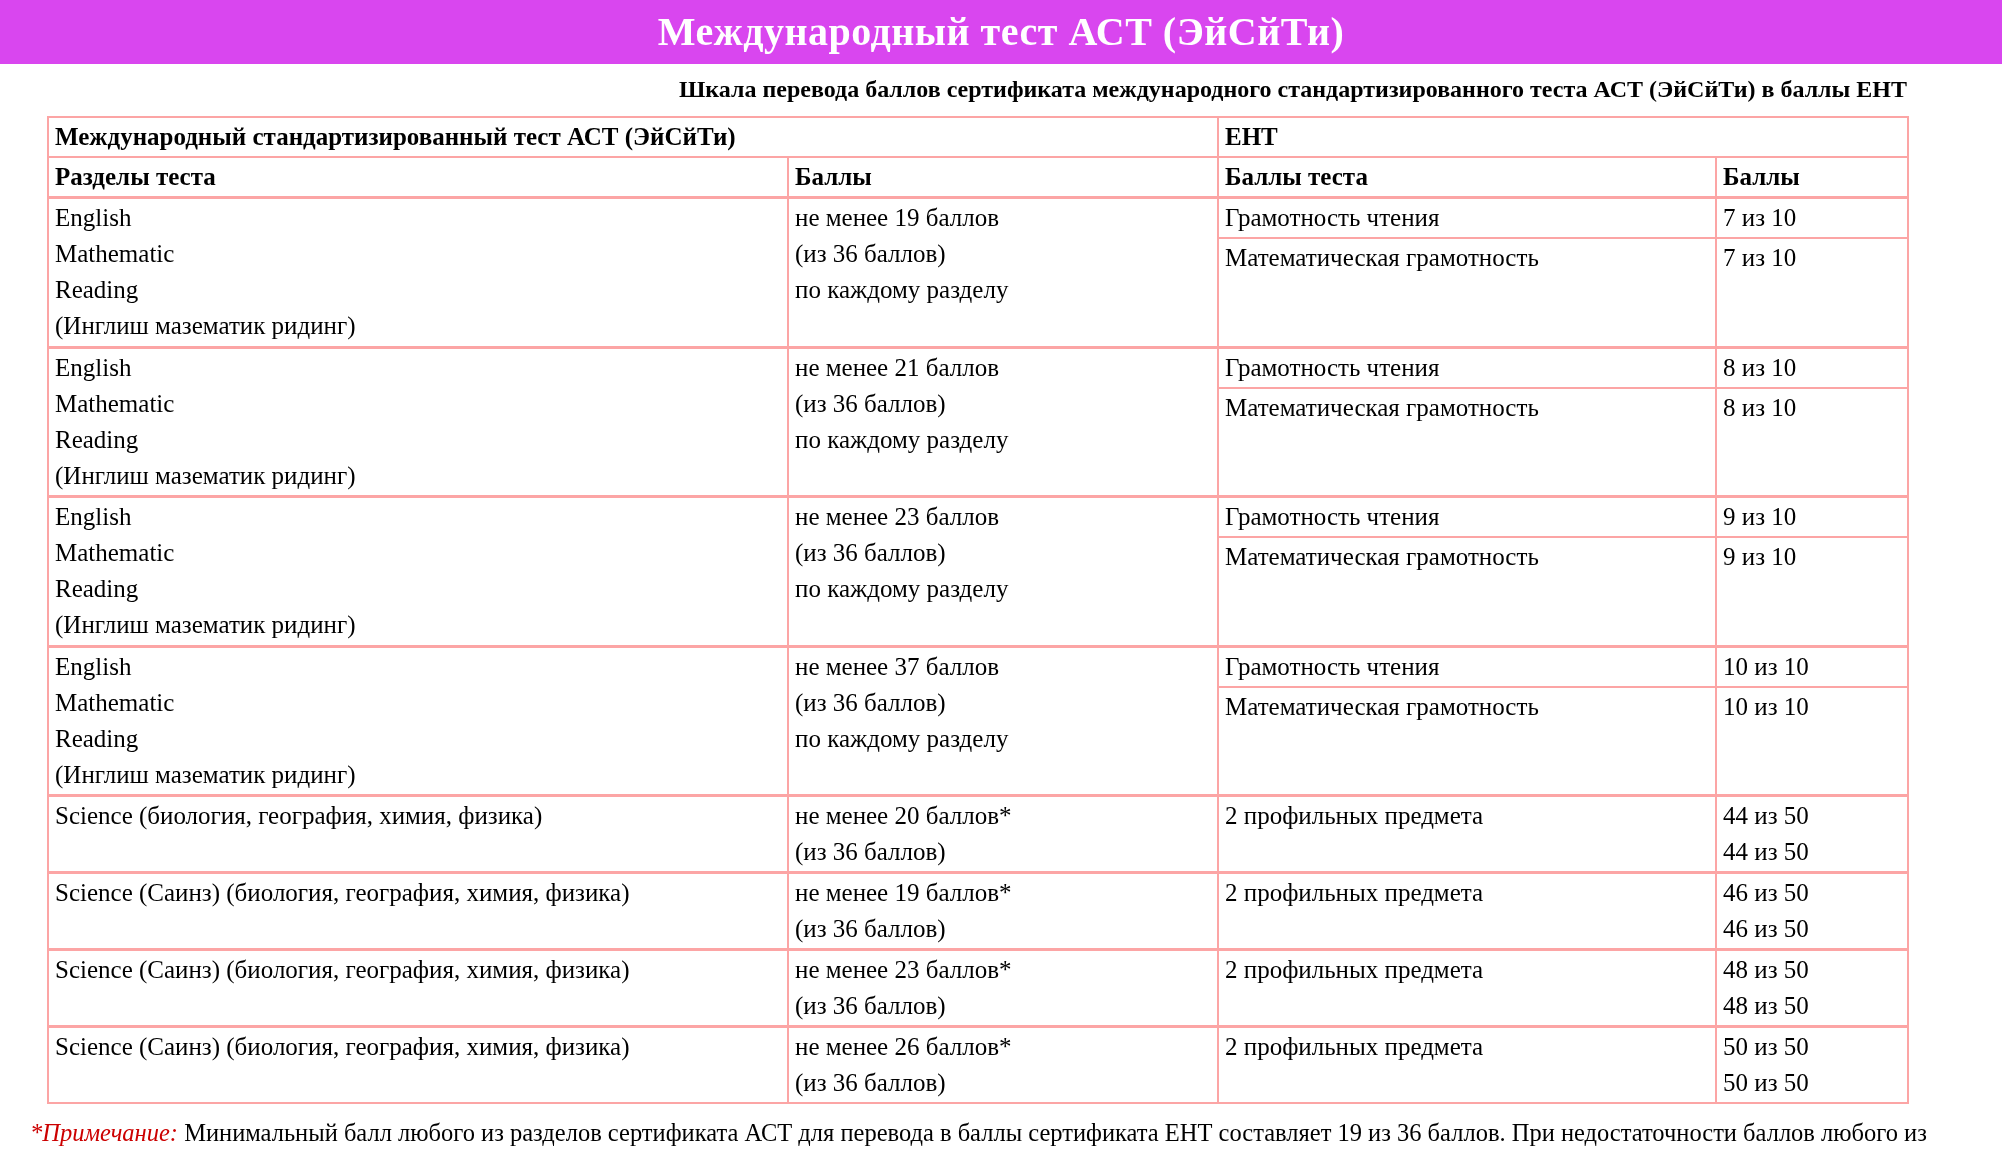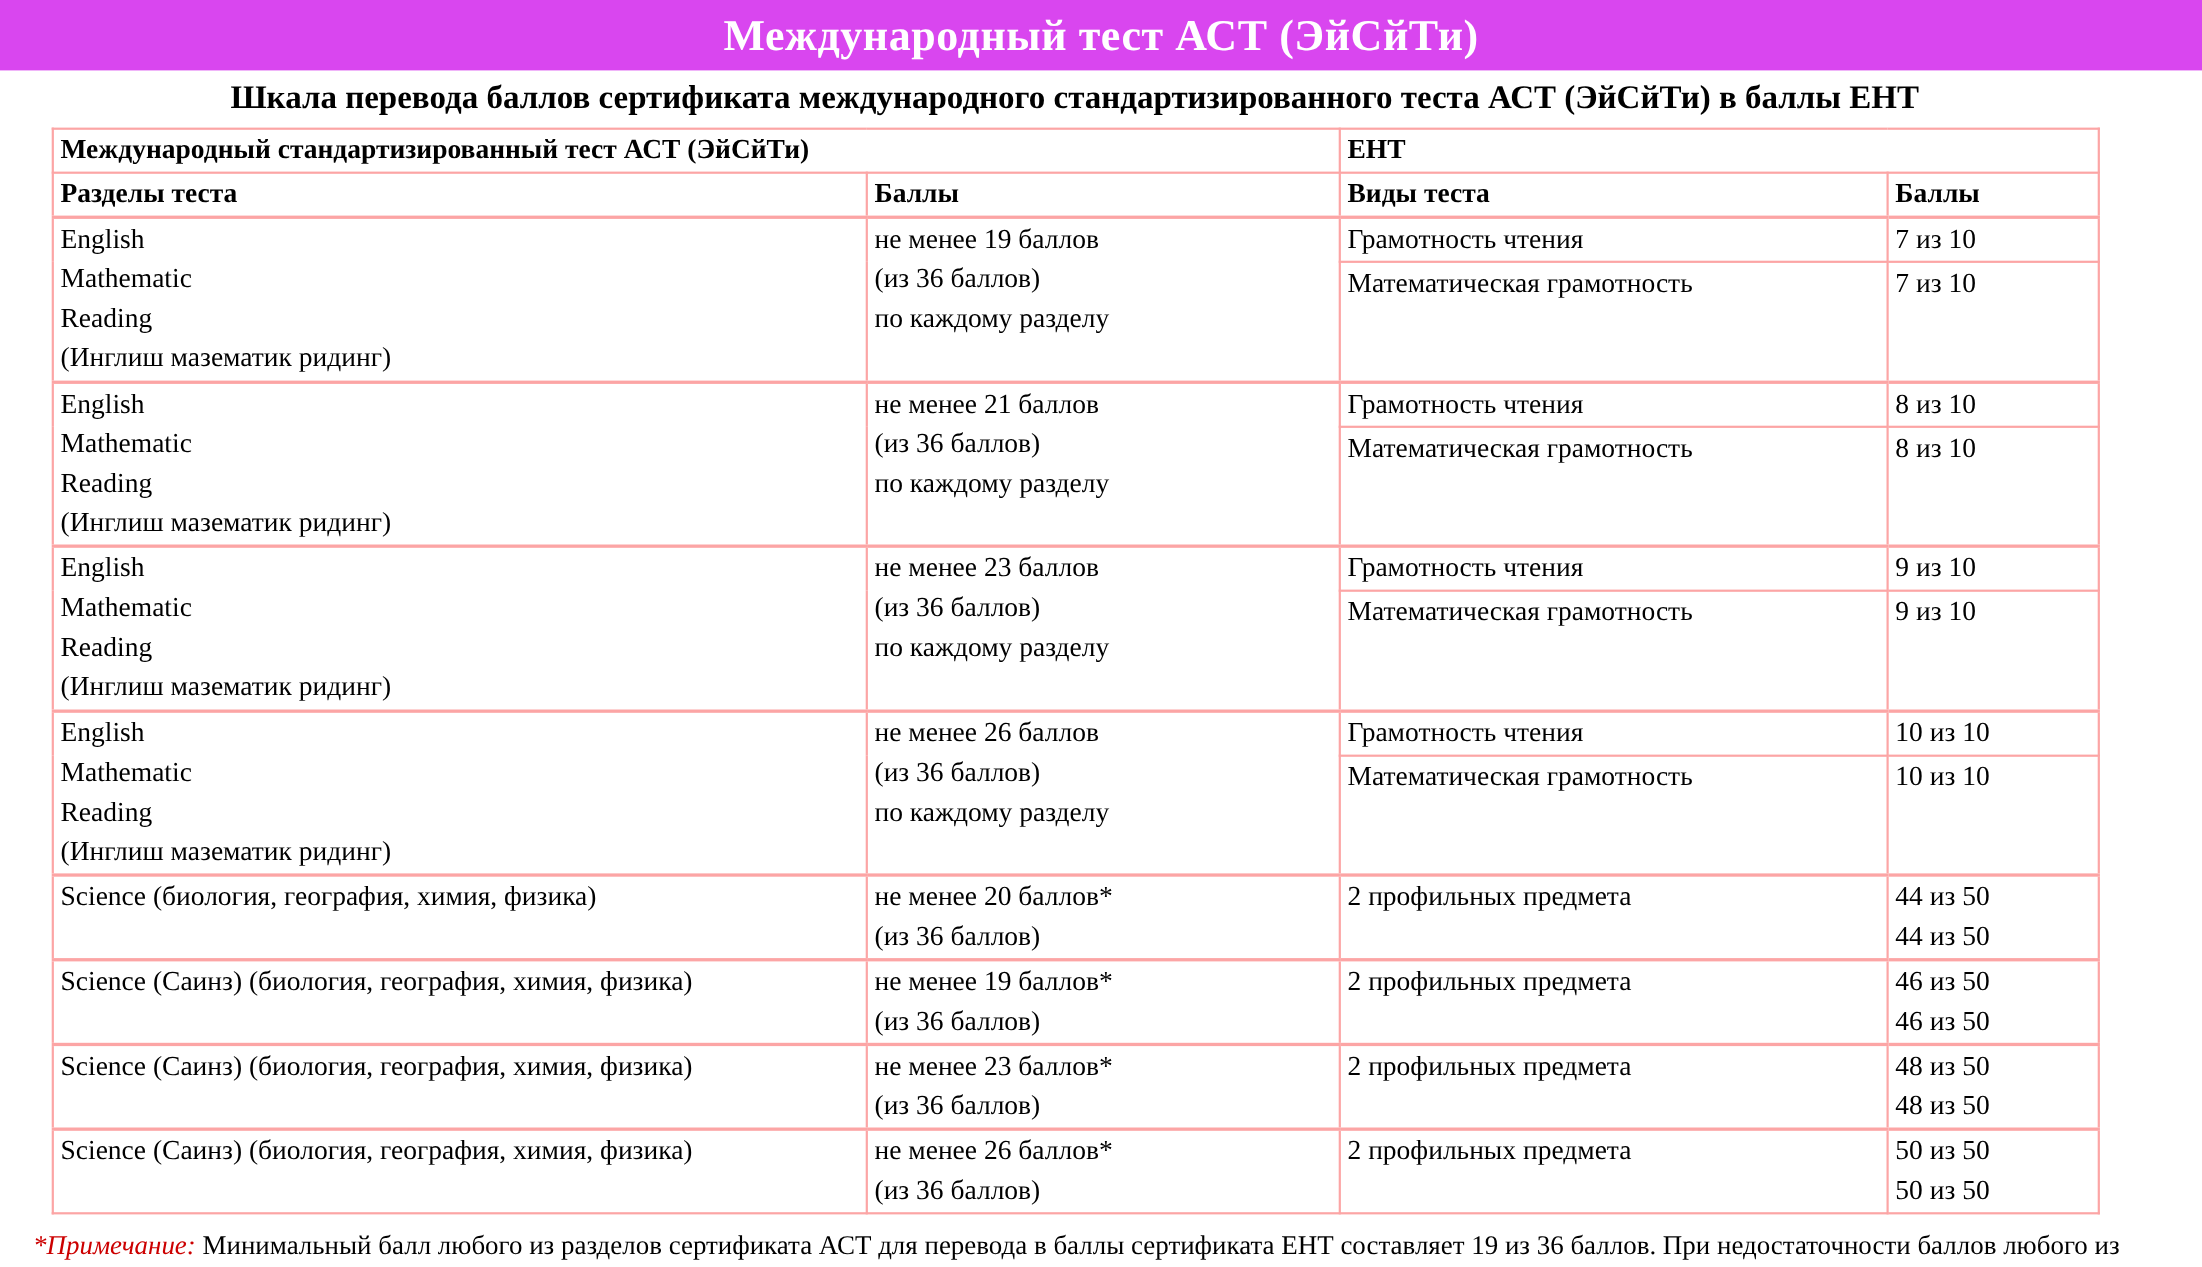--- a/index.html
+++ b/index.html
@@ -21,22 +21,22 @@
   .banner-title {
     color: #ffffff;
     font-size: 40px;
     font-weight: bold;
     line-height: 64px;
     letter-spacing: 0.5px;
   }
   .subtitle {
     margin: 6px 56px 8px 47px;
     width: 1860px;
-    text-align: center;
-    font-size: 30px;
+    text-align: right;
+    font-size: 24px;
     font-weight: bold;
     line-height: 38px;
   }
   table.conv {
     margin-left: 47px;
     width: 1860px;
     border-collapse: collapse;
     table-layout: fixed;
   }
   table.conv td, table.conv th {
@@ -86,21 +86,21 @@
 
   <tbody>
       <tr class="r-h1">
     <th colspan="2">Международный стандартизированный тест АСТ (ЭйСйТи)</th>
     <th colspan="2">ЕНТ</th>
   </tr>
 
   <tr class="r-h2">
     <th>Разделы теста</th>
     <th>Баллы</th>
-    <th>Виды теста</th>
+    <th>Баллы теста</th>
     <th>Баллы</th>
   </tr>
 
   <tr class="r-sub1 thick">
     <td rowspan="2">
       <div>English</div>
       <div>Mathematic</div>
       <div>Reading</div>
       <div>(Инглиш мазематик ридинг)</div>
     </td>
@@ -158,21 +158,21 @@
   </tr>
 
   <tr class="r-sub1 thick">
     <td rowspan="2">
       <div>English</div>
       <div>Mathematic</div>
       <div>Reading</div>
       <div>(Инглиш мазематик ридинг)</div>
     </td>
     <td rowspan="2">
-      <div>не менее 26 баллов</div>
+      <div>не менее 37 баллов</div>
       <div>(из 36 баллов)</div>
       <div>по каждому разделу</div>
     </td>
     <td>Грамотность чтения</td>
     <td>10 из 10</td>
   </tr>
   <tr class="r-sub2">
     <td>Математическая грамотность</td>
     <td>10 из 10</td>
   </tr>

